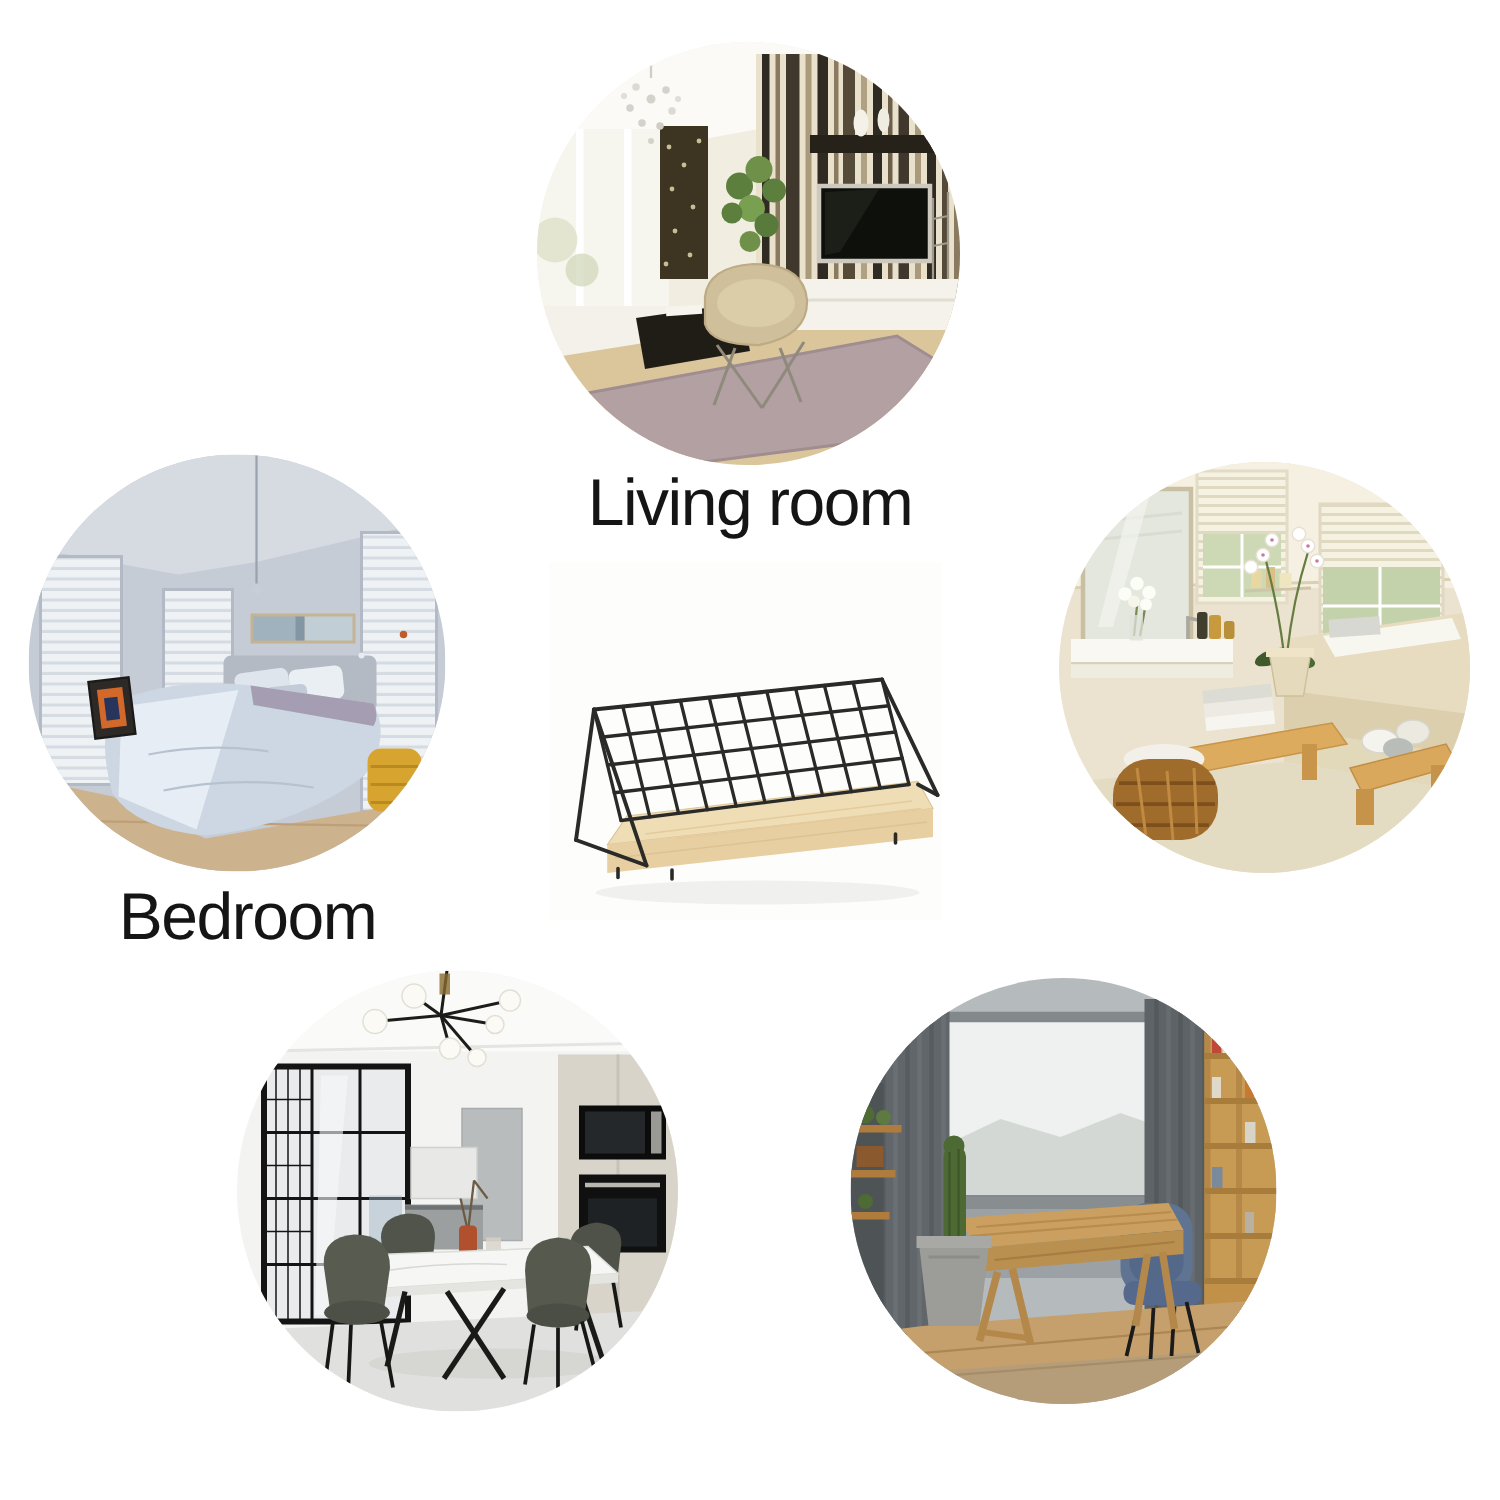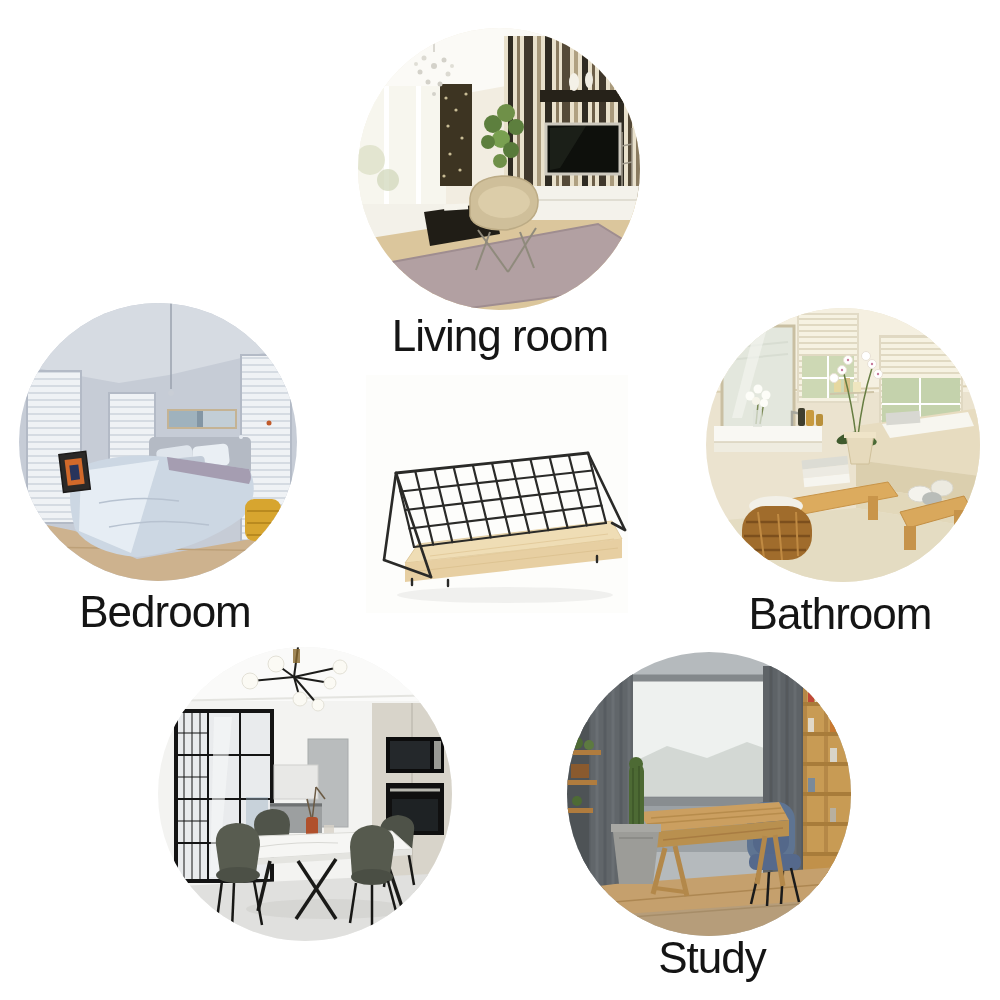--- a/index.html
+++ b/index.html
@@ -324,21 +324,20 @@
         <rect x="36" y="198" width="70" height="54" rx="24" fill="#a06c2c"></rect>
         <line x1="40" y1="214" x2="104" y2="214" stroke="#7c4f1d" stroke-width="2.5"></line>
         <line x1="38" y1="228" x2="104" y2="228" stroke="#7c4f1d" stroke-width="2.5"></line>
         <line x1="42" y1="242" x2="100" y2="242" stroke="#7c4f1d" stroke-width="2.5"></line>
         <line x1="52" y1="204" x2="58" y2="250" stroke="#c08a42" stroke-width="2"></line>
         <line x1="72" y1="206" x2="76" y2="252" stroke="#c08a42" stroke-width="2"></line>
         <line x1="90" y1="204" x2="92" y2="248" stroke="#c08a42" stroke-width="2"></line>
       </g>
     </svg>
   </div>
-  <div class="room-label" style="left:840px;top:589px;">Bathroom</div>
 
   <div class="photo-circle" style="left:158px;top:647px;width:294px;height:294px;">
     <svg viewBox="0 0 294 294">
       <rect x="0" y="0" width="294" height="294" fill="#f3f3f1"></rect>
       <rect x="0" y="0" width="294" height="54" fill="#fafaf9"></rect>
       <line x1="0" y1="54" x2="294" y2="48" stroke="#e4e4e0" stroke-width="2"></line>
       <g>
         <g stroke="#1c1c1a" stroke-width="2">
           <line x1="136" y1="30" x2="92" y2="34"></line>
             <line x1="136" y1="30" x2="118" y2="17"></line>
@@ -543,15 +542,14 @@
         <circle cx="69" cy="112" r="7" fill="#4d6a34"></circle>
         <line x1="66" y1="116" x2="66" y2="174" stroke="#3e5729" stroke-width="1.5"></line>
         <line x1="72" y1="114" x2="72" y2="174" stroke="#3e5729" stroke-width="1.5"></line>
         <ellipse cx="69" cy="178" rx="20" ry="4" fill="#3a342c"></ellipse>
         <rect x="44" y="172" width="50" height="8" fill="#a8a8a4"></rect>
         <polygon points="46,180 92,180 86,232 52,232" fill="#9c9c98"></polygon>
         <line x1="52" y1="186" x2="86" y2="186" stroke="#8c8c88" stroke-width="2"></line>
       </g>
     </svg>
   </div>
-  <div class="room-label" style="left:712px;top:933px;">Study</div>
 
 </div>
 
 </body></html>

